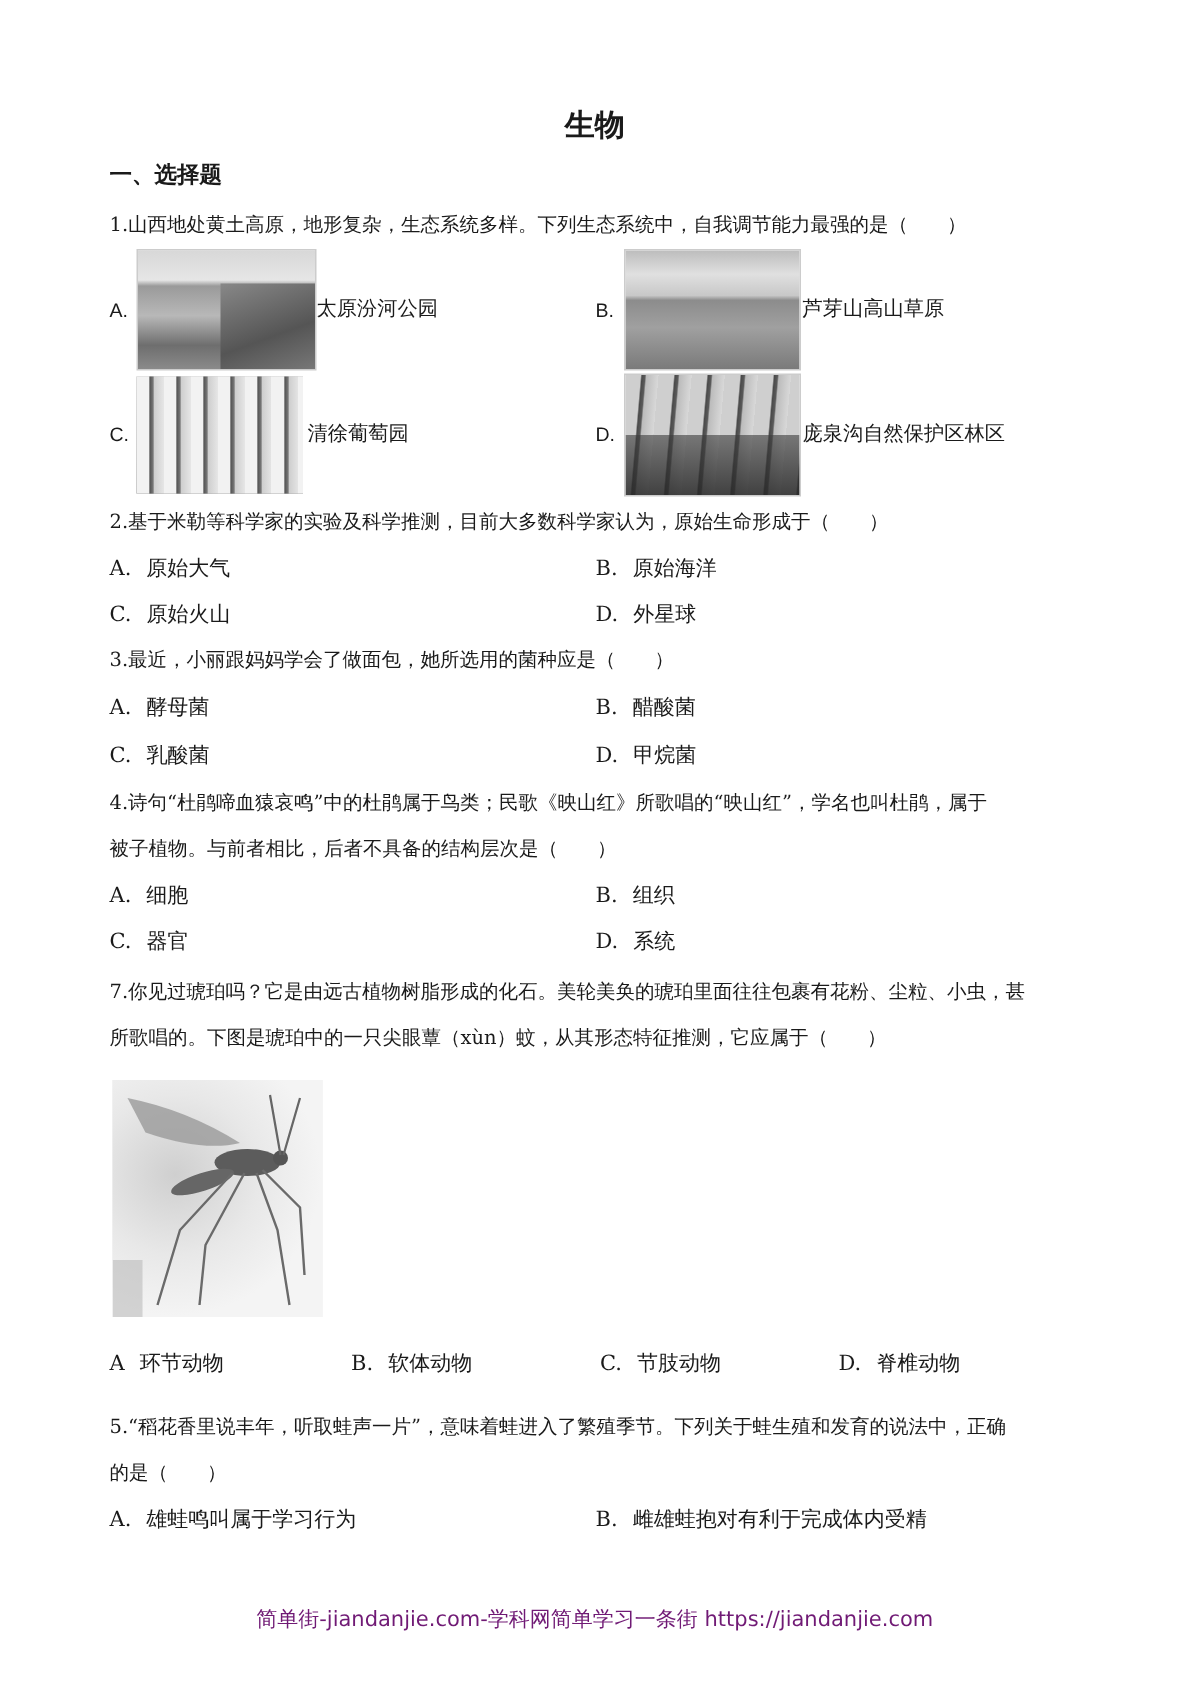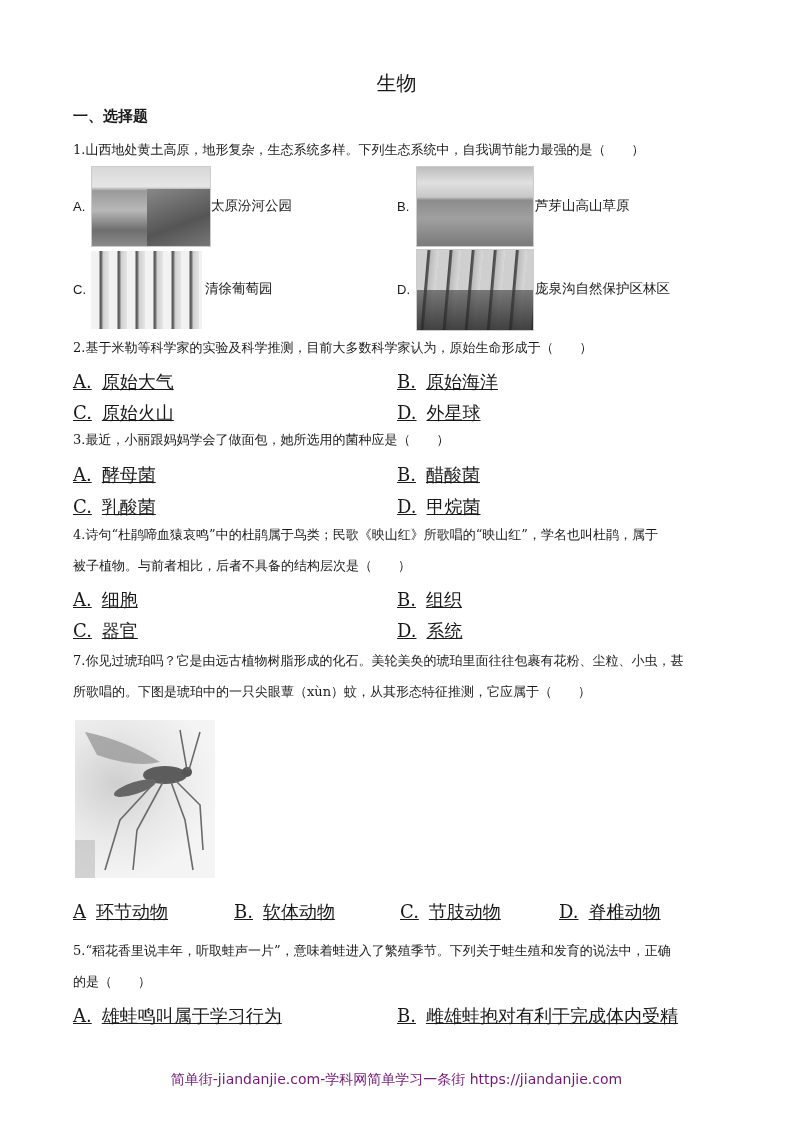--- a/index.html
+++ b/index.html
@@ -1,24 +1,24 @@
 <!DOCTYPE html>
 <html><head>
 <meta charset="utf-8">
 <style>
   html, body { margin: 0; padding: 0; background: #ffffff; }
   body { width: 793px; height: 1122px; position: relative; overflow: hidden;
          font-family: "DejaVu Serif", "Liberation Serif", serif; color: #1a1a1a; }
   .abs { position: absolute; white-space: nowrap; }
-  .title { left: 0; width: 793px; top: 70px; text-align: center; font-size: 20px; font-weight: normal;
+  .title { left: 0; width: 793px; top: 70px; text-align: center; font-size: 20px; font-weight: bold;
            font-family: "DejaVu Sans", "Liberation Sans", sans-serif; }
   .section { left: 73px; top: 107px; font-size: 15px; font-weight: bold;
              font-family: "DejaVu Sans", "Liberation Sans", sans-serif; }
   .q { font-size: 13px; left: 73px; }
-  .opt { font-size: 18px; text-decoration: underline; }
+  .opt { font-size: 14px; }
   .opt .letter { margin-right: 10px; }
   .imgopt-letter { font-size: 13px; font-family: "Liberation Sans", sans-serif; }
   .imgopt-text { font-size: 13.5px; font-family: "DejaVu Sans", "Liberation Sans", sans-serif; }
   .photo { position: absolute; border: 1px solid #ccc; overflow: hidden; }
   .footer { left: 0; width: 793px; top: 1071px; text-align: center; font-size: 14px; color: #701a75;
             font-family: "DejaVu Sans", "Liberation Sans", sans-serif; }
 </style>
 </head>
 <body>
 

